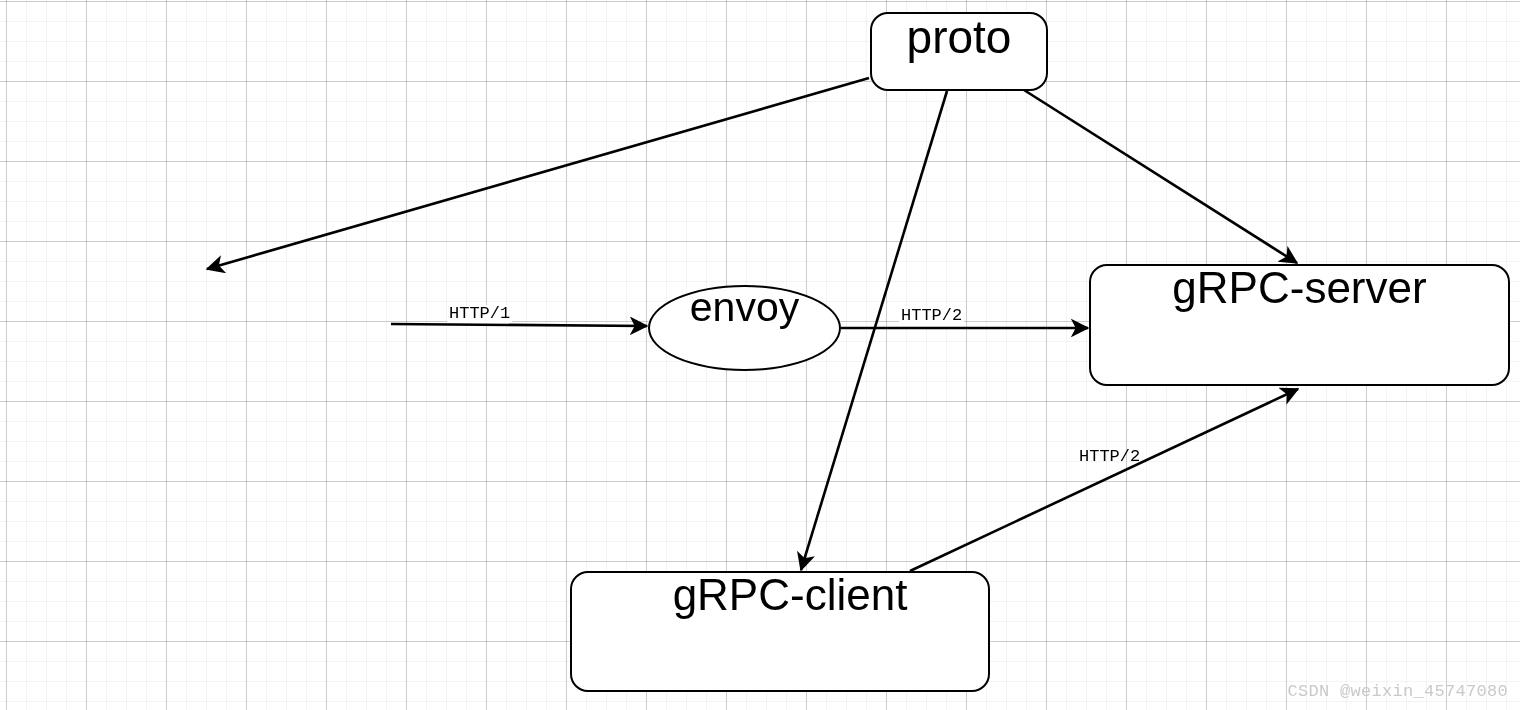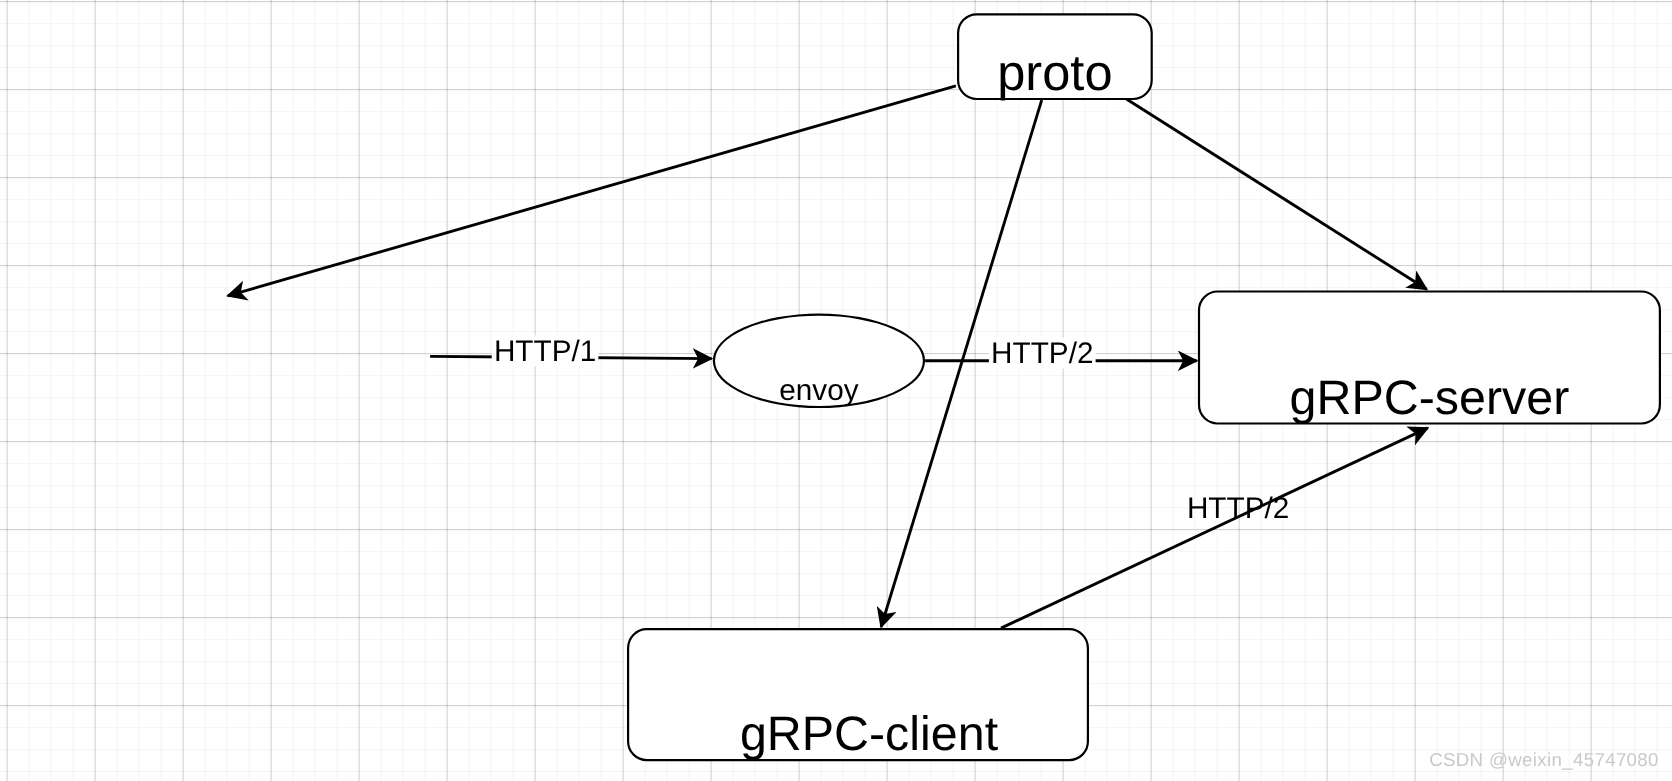--- a/index.html
+++ b/index.html
@@ -33,61 +33,61 @@
     width: 1520px;
     height: 710px;
     pointer-events: none;
   }
   .node {
     position: absolute;
     box-sizing: border-box;
     background: #ffffff;
     border: 2.5px solid #000000;
     display: flex;
-    align-items: flex-end;
+    align-items: flex-start;
     justify-content: center;
     color: #000000;
   }
   .node.rounded { border-radius: 18px; }
   .node.ellipse { border-radius: 50%; border-width: 2.5px; }
   .node-label {
     font-family: "Liberation Sans", sans-serif;
     line-height: 1;
     white-space: nowrap;
   }
   #node-proto        { left: 870px;  top: 12px;  width: 178px; height: 79px; }
   #node-proto .node-label { font-size: 46px; }
   #node-grpc-web     { left: 8px;    top: 270px; width: 382px; height: 108px; }
   #node-grpc-web .node-label { font-size: 44px; }
   #node-envoy        { left: 648px;  top: 285px; width: 193px; height: 86px; }
-  #node-envoy .node-label { font-size: 27px; margin-top: 12px; }
+  #node-envoy .node-label { font-size: 41px; }
   #node-grpc-server  { left: 1089px; top: 264px; width: 421px; height: 122px; }
   #node-grpc-server .node-label { font-size: 44px; }
   #node-grpc-client  { left: 570px;  top: 571px; width: 420px; height: 121px; }
   #node-grpc-client .node-label { font-size: 44px; margin-left: 20px; }
 
   .edge-label {
     position: absolute;
-    font-family: Liberation Sans, sans-serif;
-    font-size: 27px;
+    font-family: Liberation Mono, monospace;
+    font-size: 17px;
     color: #000000;
     background: #ffffff;
     padding: 0 2px;
     white-space: nowrap;
     line-height: 1.05;
   }
   #label-http1  { left: 447px;  top: 305px; }
   #label-http2a { left: 899px;  top: 307px; }
   #label-http2b { left: 1077px; top: 448px; background: transparent; }
 
   #watermark {
     position: absolute;
     right: 12px;
     bottom: 9px;
-    font-family: Liberation Sans, sans-serif;
+    font-family: Liberation Mono, monospace;
     font-size: 17px;
     color: #c9c9c9;
     letter-spacing: 0.3px;
     white-space: nowrap;
   }
 </style>
 </head>
 <body>
 
 <div id="canvas">

